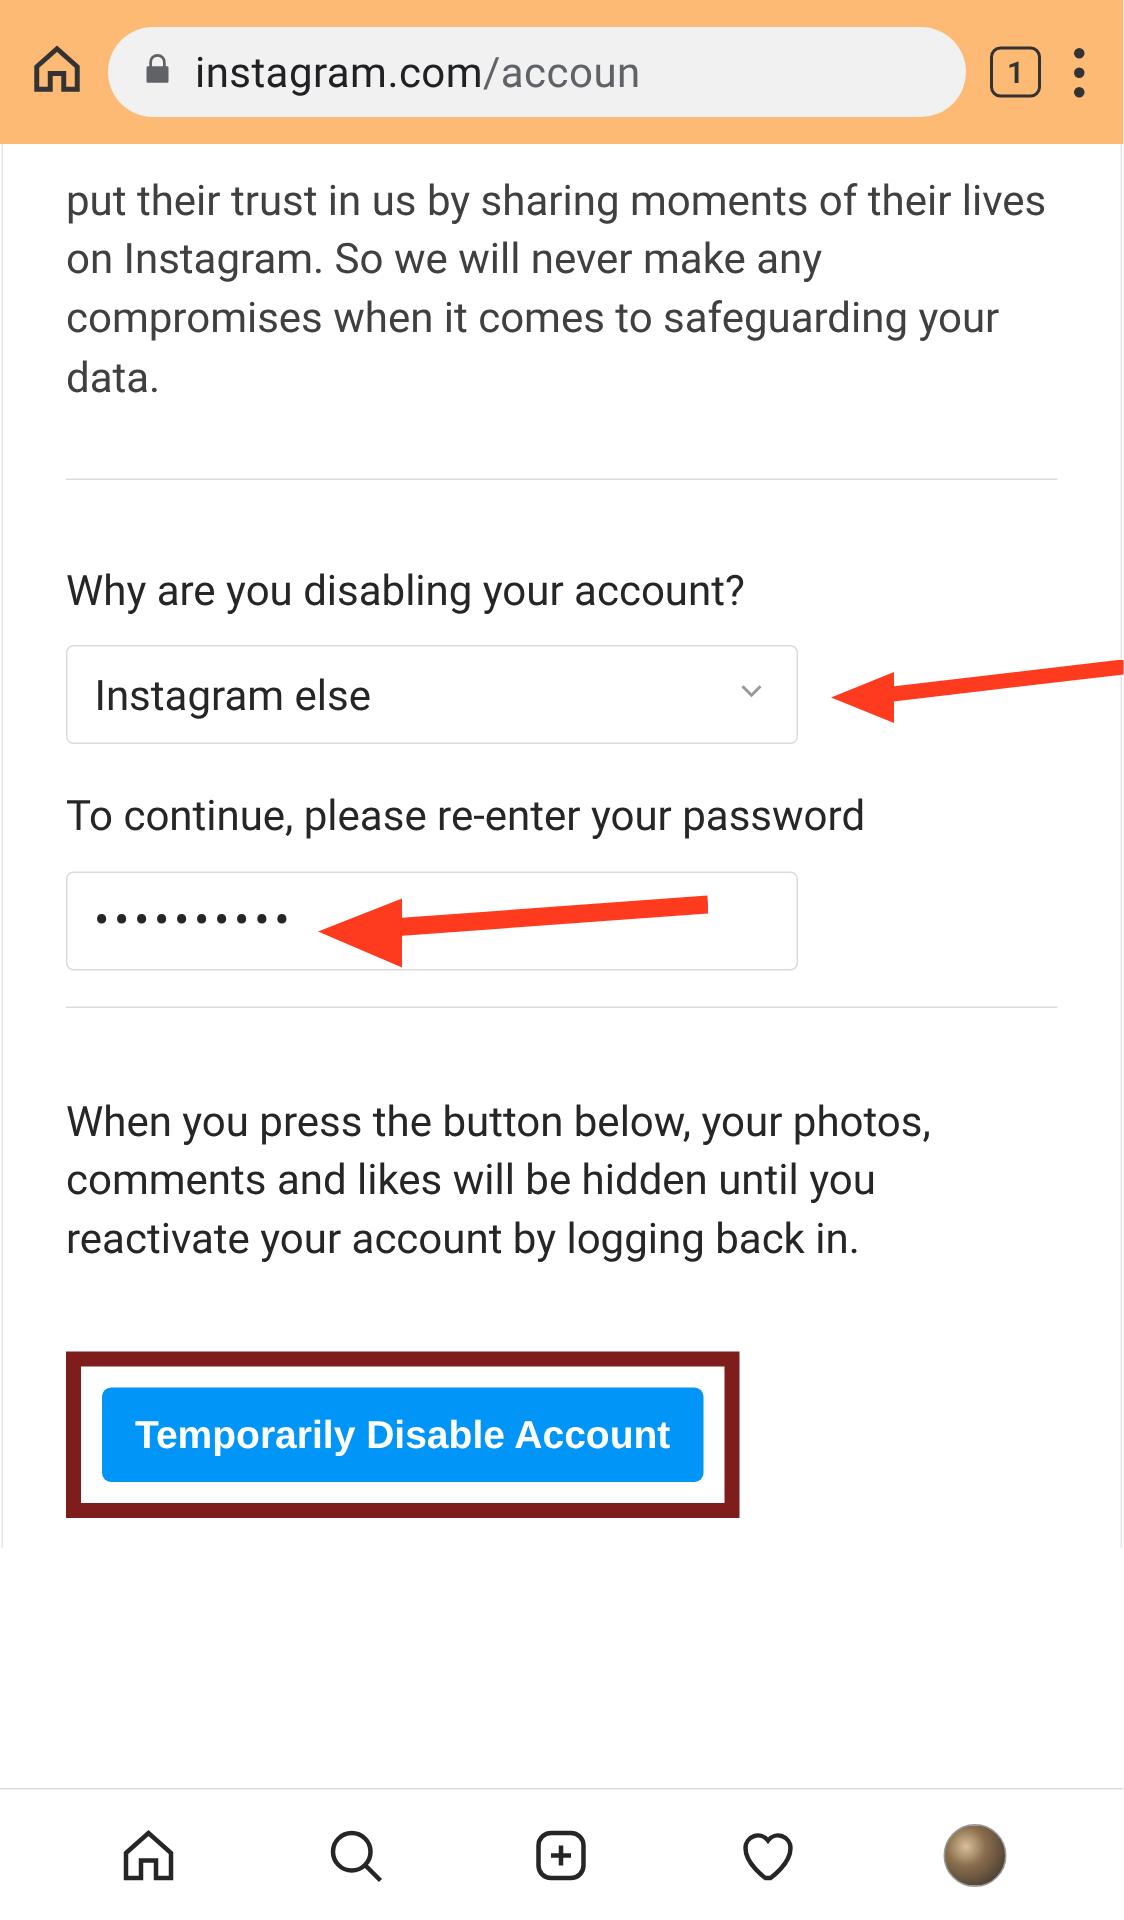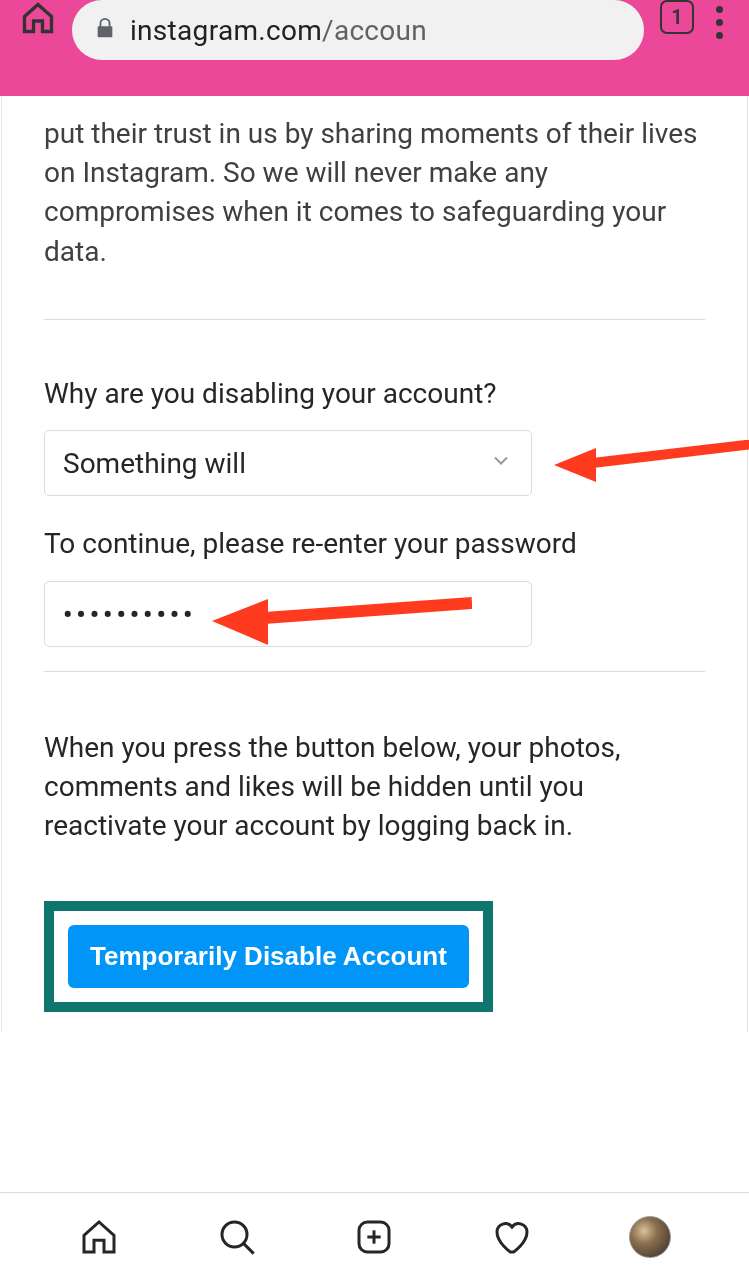--- a/index.html
+++ b/index.html
@@ -8,24 +8,24 @@
       width: 749px;
       height: 1280px;
       background: #fff;
       position: relative;
       overflow: hidden;
     }
     
     .browser-bar {
       height: 96px;
       display: flex;
-      align-items: flex-start;
+      align-items: center;
       padding: 0 20px;
       gap: 16px;
-      background: #ec4899;
+      background: #fdba74;
     }
     .home-icon svg { width: 36px; height: 36px; }
     .url-bar {
       flex: 1;
       height: 60px;
       background: #f1f1f1;
       border-radius: 30px;
       display: flex;
       align-items: center;
       padding: 0 22px;
@@ -153,21 +153,21 @@
       margin-bottom: 46px;
       cursor: pointer;
     }
     .info-text {
       font-size: 28px;
       line-height: 1.4;
       color: #262626;
       margin-bottom: 56px;
     }
     .highlight-box {
-      border: 10px solid #0f766e;
+      border: 10px solid #7f1d1d;
       padding: 14px 14px;
       display: inline-block;
     }
     .disable-btn {
       background: #0095f6;
       color: #fff;
       border: none;
       border-radius: 6px;
       padding: 16px 22px;
       font-size: 26px;
@@ -230,21 +230,21 @@
 <div class="page">
   <div class="content">
     <p class="intro-text">put their trust in us by sharing moments of their lives on Instagram. So we will never make any compromises when it comes to safeguarding your data.</p>
 
     <hr class="divider">
 
     <h2 class="section-heading">Why are you disabling your account?</h2>
 
     <div class="select-row">
       <div class="select-box">
-        <span>Something will</span>
+        <span>Instagram else</span>
         <span class="chevron">
           <svg viewBox="0 0 24 24" fill="none" stroke="#999" stroke-width="2">
             <path d="M6 9l6 6 6-6"></path>
           </svg>
         </span>
       </div>
       <div class="arrow-1">
         <svg width="200" height="50" viewBox="0 0 200 50">
           <line x1="200" y1="4" x2="30" y2="24" stroke="#ff3b1f" stroke-width="10"></line>
           <polygon points="0,25 42,8 42,42" fill="#ff3b1f"></polygon>

